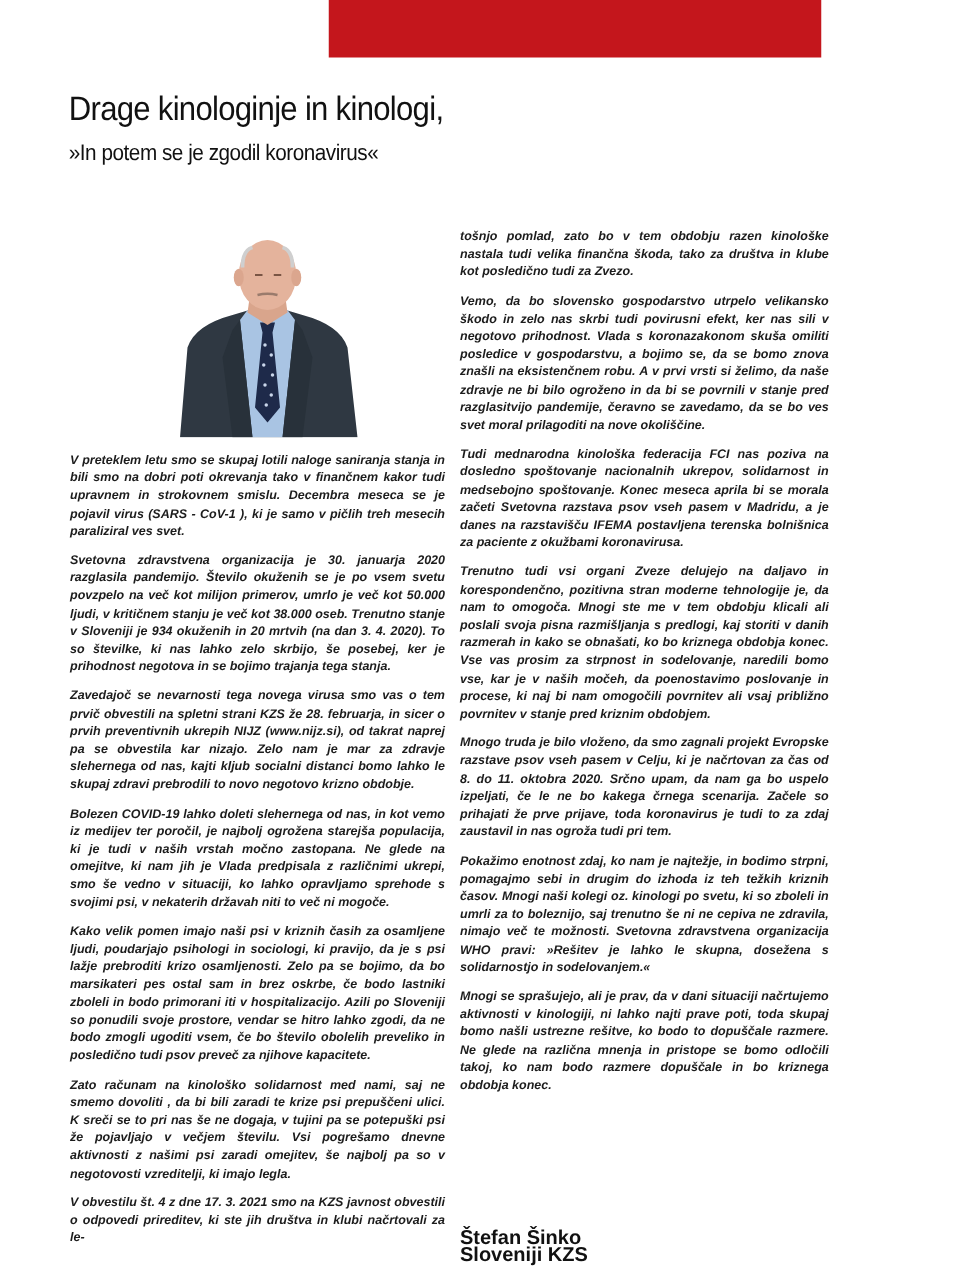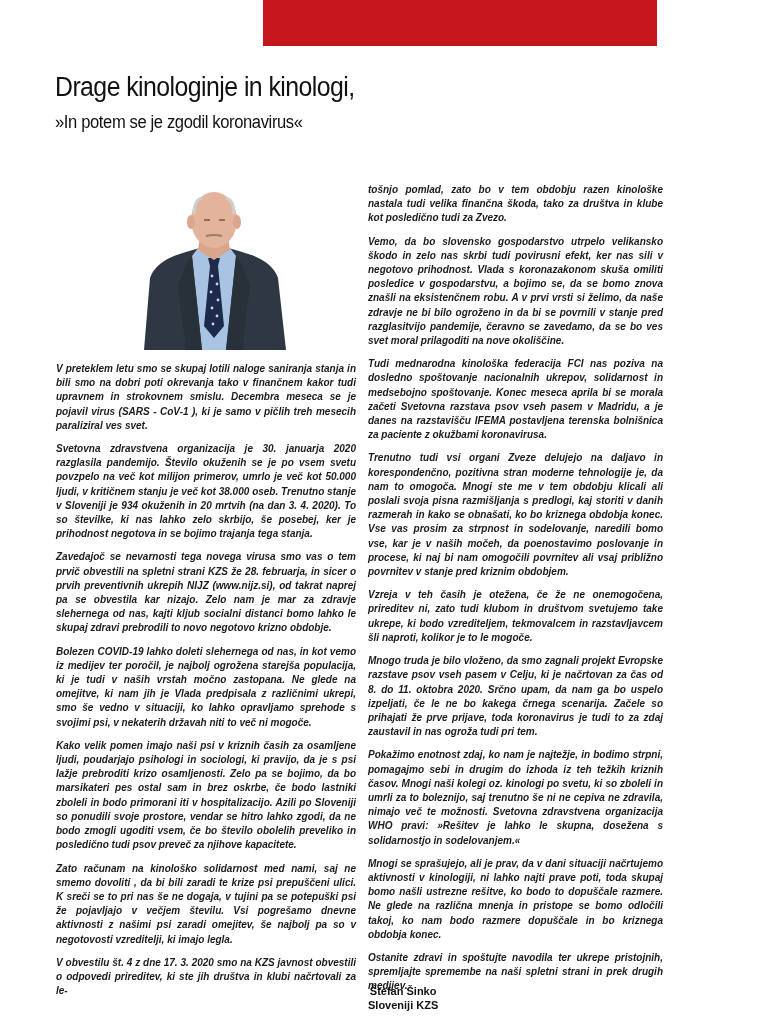--- a/index.html
+++ b/index.html
@@ -9,21 +9,21 @@
   .title { position: absolute; left: 55px; top: 72px; margin: 0;
            font-family: "Liberation Sans", sans-serif; font-weight: normal;
            font-size: 27px; letter-spacing: -0.6px; color: #111; transform: scaleX(0.92); transform-origin: left; white-space: nowrap; }
   .subtitle { position: absolute; left: 55px; top: 112px; margin: 0; font-weight: normal;
               font-size: 18px; letter-spacing: -0.4px; color: #111; transform: scaleX(0.92); transform-origin: left; white-space: nowrap; }
   .photo { position: absolute; left: 136px; top: 186px; width: 156px; height: 164px; overflow: hidden; background: #fff; }
   .col { position: absolute; font-style: italic; font-size: 10px; line-height: 14.2px; color: #1c1c1c; text-align: justify; font-weight: bold; }
   .col-left { left: 56px; top: 362px; width: 300px; }
   .col-right { left: 368px; top: 183px; width: 295px; }
   .col p { margin: 0 0 9px 0; hyphens: auto; }
-  .signature { position: absolute; left: 368px; top: 984px; font-weight: bold; font-size: 11px; line-height: 14px; color: #111; text-align: center; }
+  .signature { position: absolute; left: 368px; top: 984px; font-weight: bold; font-size: 16px; line-height: 14px; color: #111; }
   .signature div { margin: 0; }
 </style>
 </head>
 <body>
 
 <div class="red-bar" style="background: rgb(196, 22, 28);"></div>
 
 <h1 class="title">Drage kinologinje in kinologi,</h1>
 <h2 class="subtitle">»In potem se je zgodil koronavirus«</h2>
 
@@ -59,31 +59,29 @@
   </svg>
 </div>
 
 <div class="col col-left">
   <p>V preteklem letu smo se skupaj lotili naloge saniranja stanja in bili smo na dobri poti okrevanja tako v finančnem kakor tudi upravnem in strokovnem smislu. Decembra meseca se je pojavil virus (SARS - CoV-1 ), ki je samo v pičlih treh mesecih paraliziral ves svet.</p>
   <p>Svetovna zdravstvena organizacija je 30. januarja 2020 razglasila pandemijo. Število okuženih se je po vsem svetu povzpelo na več kot milijon primerov, umrlo je več kot 50.000 ljudi, v kritičnem stanju je več kot 38.000 oseb. Trenutno stanje v Sloveniji je 934 okuženih in 20 mrtvih (na dan 3. 4. 2020). To so številke, ki nas lahko zelo skrbijo, še posebej, ker je prihodnost negotova in se bojimo trajanja tega stanja.</p>
   <p>Zavedajoč se nevarnosti tega novega virusa smo vas o tem prvič obvestili na spletni strani KZS že 28. februarja, in sicer o prvih preventivnih ukrepih NIJZ (www.nijz.si), od takrat naprej pa se obvestila kar nizajo. Zelo nam je mar za zdravje slehernega od nas, kajti kljub socialni distanci bomo lahko le skupaj zdravi prebrodili to novo negotovo krizno obdobje.</p>
   <p>Bolezen COVID-19 lahko doleti slehernega od nas, in kot vemo iz medijev ter poročil, je najbolj ogrožena starejša populacija, ki je tudi v naših vrstah močno zastopana. Ne glede na omejitve, ki nam jih je Vlada predpisala z različnimi ukrepi, smo še vedno v situaciji, ko lahko opravljamo sprehode s svojimi psi, v nekaterih državah niti to več ni mogoče.</p>
   <p>Kako velik pomen imajo naši psi v kriznih časih za osamljene ljudi, poudarjajo psihologi in sociologi, ki pravijo, da je s psi lažje prebroditi krizo osamljenosti. Zelo pa se bojimo, da bo marsikateri pes ostal sam in brez oskrbe, če bodo lastniki zboleli in bodo primorani iti v hospitalizacijo. Azili po Sloveniji so ponudili svoje prostore, vendar se hitro lahko zgodi, da ne bodo zmogli ugoditi vsem, če bo število obolelih preveliko in posledično tudi psov preveč za njihove kapacitete.</p>
   <p>Zato računam na kinološko solidarnost med nami, saj ne smemo dovoliti , da bi bili zaradi te krize psi prepuščeni ulici. K sreči se to pri nas še ne dogaja, v tujini pa se potepuški psi že pojavljajo v večjem številu. Vsi pogrešamo dnevne aktivnosti z našimi psi zaradi omejitev, še najbolj pa so v negotovosti vzreditelji, ki imajo legla.</p>
-  <p>V obvestilu št. 4 z dne 17. 3. 2020 smo na KZS javnost obvestili o odpovedi prireditev, ki ste jih društva in klubi načrtovali za le-</p>
+  <p>V obvestilu št. 4 z dne 17. 3. 2021 smo na KZS javnost obvestili o odpovedi prireditev, ki ste jih društva in klubi načrtovali za le-</p>
 </div>
 
 <div class="col col-right">
   <p>tošnjo pomlad, zato bo v tem obdobju razen kinološke nastala tudi velika finančna škoda, tako za društva in klube kot posledično tudi za Zvezo.</p>
   <p>Vemo, da bo slovensko gospodarstvo utrpelo velikansko škodo in zelo nas skrbi tudi povirusni efekt, ker nas sili v negotovo prihodnost. Vlada s koronazakonom skuša omiliti posledice v gospodarstvu, a bojimo se, da se bomo znova znašli na eksistenčnem robu. A v prvi vrsti si želimo, da naše zdravje ne bi bilo ogroženo in da bi se povrnili v stanje pred razglasitvijo pandemije, čeravno se zavedamo, da se bo ves svet moral prilagoditi na nove okoliščine.</p>
   <p>Tudi mednarodna kinološka federacija FCI nas poziva na dosledno spoštovanje nacionalnih ukrepov, solidarnost in medsebojno spoštovanje. Konec meseca aprila bi se morala začeti Svetovna razstava psov vseh pasem v Madridu, a je danes na razstavišču IFEMA postavljena terenska bolnišnica za paciente z okužbami koronavirusa.</p>
   <p>Trenutno tudi vsi organi Zveze delujejo na daljavo in korespondenčno, pozitivna stran moderne tehnologije je, da nam to omogoča. Mnogi ste me v tem obdobju klicali ali poslali svoja pisna razmišljanja s predlogi, kaj storiti v danih razmerah in kako se obnašati, ko bo kriznega obdobja konec. Vse vas prosim za strpnost in sodelovanje, naredili bomo vse, kar je v naših močeh, da poenostavimo poslovanje in procese, ki naj bi nam omogočili povrnitev ali vsaj približno povrnitev v stanje pred kriznim obdobjem.</p>
-  <p>Vzreja v teh časih je otežena, če že ne onemogočena, prireditev ni, zato tudi klubom in društvom svetujemo take ukrepe, ki bodo vzrediteljem, tekmovalcem in razstavljavcem šli naproti, kolikor je to le mogoče.</p>
   <p>Mnogo truda je bilo vloženo, da smo zagnali projekt Evropske razstave psov vseh pasem v Celju, ki je načrtovan za čas od 8. do 11. oktobra 2020. Srčno upam, da nam ga bo uspelo izpeljati, če le ne bo kakega črnega scenarija. Začele so prihajati že prve prijave, toda koronavirus je tudi to za zdaj zaustavil in nas ogroža tudi pri tem.</p>
   <p>Pokažimo enotnost zdaj, ko nam je najtežje, in bodimo strpni, pomagajmo sebi in drugim do izhoda iz teh težkih kriznih časov. Mnogi naši kolegi oz. kinologi po svetu, ki so zboleli in umrli za to boleznijo, saj trenutno še ni ne cepiva ne zdravila, nimajo več te možnosti. Svetovna zdravstvena organizacija WHO pravi: »Rešitev je lahko le skupna, dosežena s solidarnostjo in sodelovanjem.«</p>
   <p>Mnogi se sprašujejo, ali je prav, da v dani situaciji načrtujemo aktivnosti v kinologiji, ni lahko najti prave poti, toda skupaj bomo našli ustrezne rešitve, ko bodo to dopuščale razmere. Ne glede na različna mnenja in pristope se bomo odločili takoj, ko nam bodo razmere dopuščale in bo kriznega obdobja konec.</p>
-  <p>Ostanite zdravi in spoštujte navodila ter ukrepe pristojnih, spremljajte spremembe na naši spletni strani in prek drugih medijev.</p>
 </div>
 
 <div class="signature">
   <div>Štefan Šinko</div>
   <div>Sloveniji KZS</div>
 </div>
 
 </body></html>

